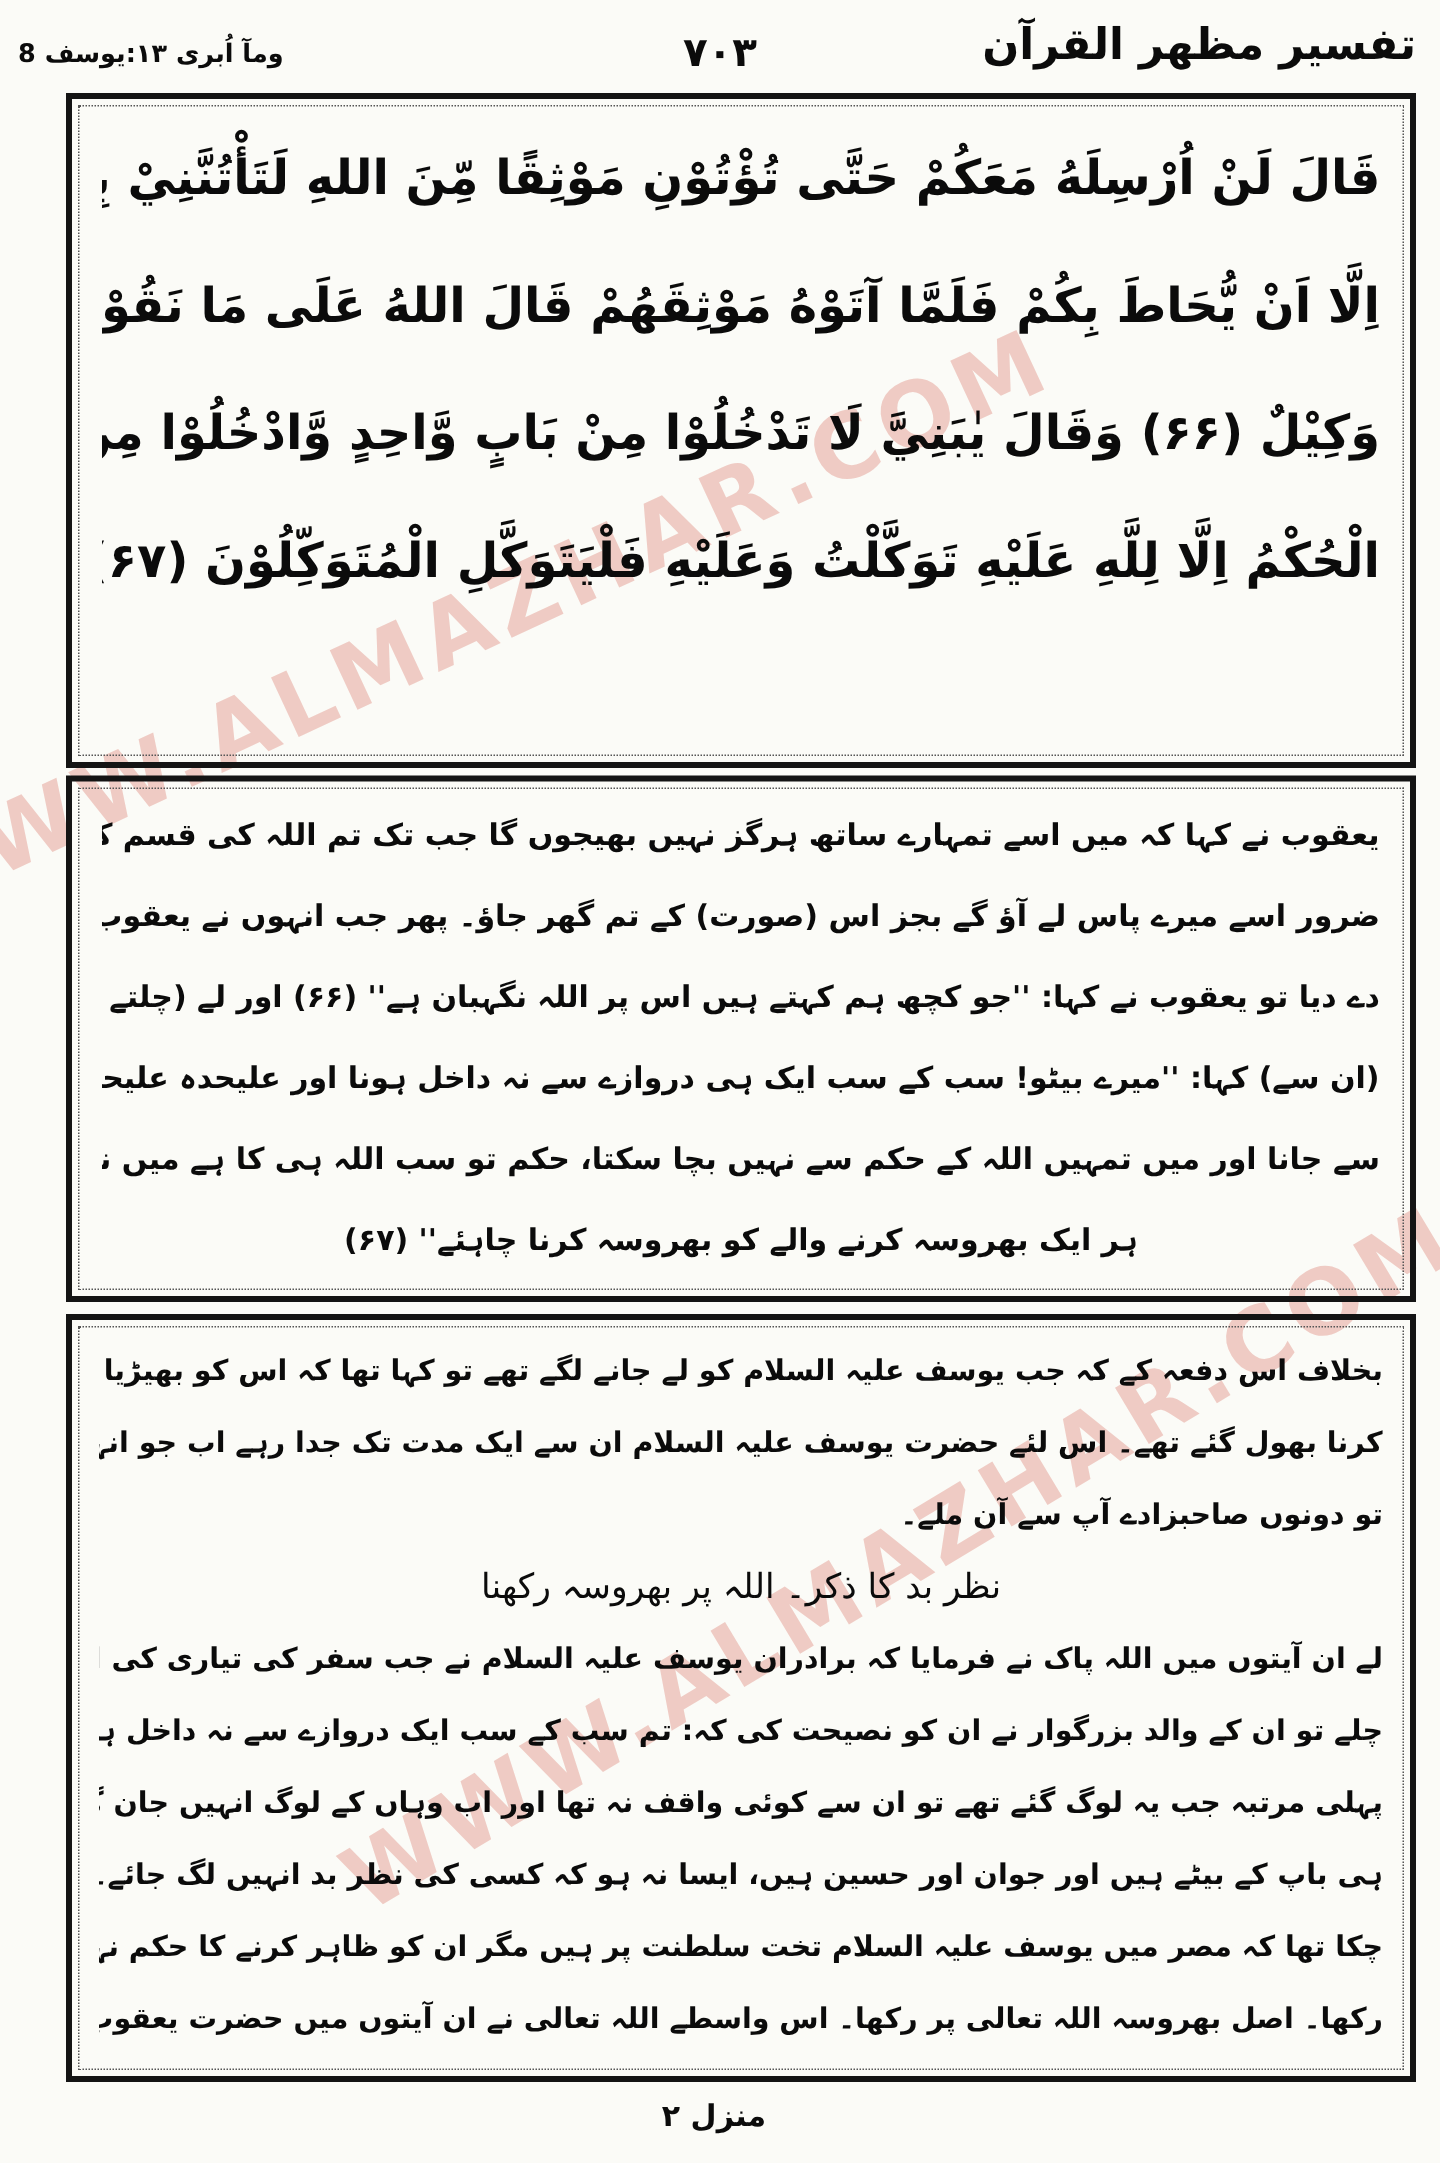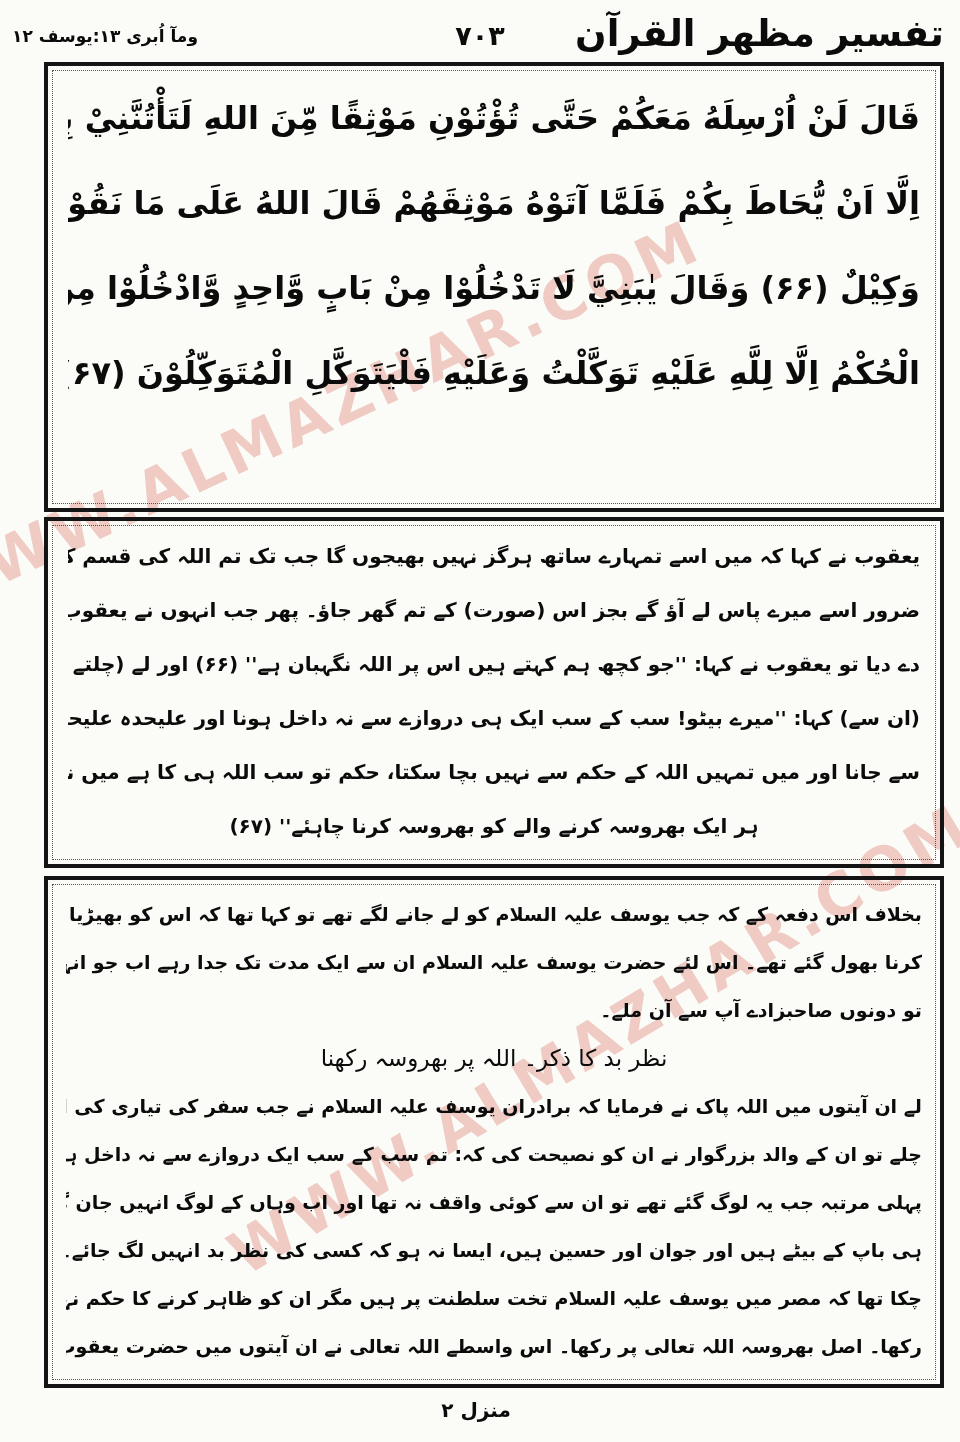--- a/index.html
+++ b/index.html
@@ -4,21 +4,21 @@
 <style>
   html,body{margin:0;padding:0;}
   body{
     width:960px;height:1442px;position:relative;overflow:hidden;
     background:#fbfbf7;
     font-family:"DejaVu Sans", sans-serif;
     color:#0b0b0b;
   }
   
   .header{position:absolute;top:8px;left:0;width:960px;height:52px;z-index:3;}
-  .hdr-title{position:absolute;right:16px;top:4px;font-size:37px;font-weight:bold;direction:rtl;}
+  .hdr-title{position:absolute;right:16px;top:4px;font-size:29px;font-weight:bold;direction:rtl;}
   .hdr-page{position:absolute;left:440px;top:12px;width:80px;text-align:center;font-size:27px;font-weight:bold;}
   .hdr-ref{position:absolute;left:12px;top:18px;font-size:17px;font-weight:bold;direction:rtl;}
   
   .wm{position:absolute;z-index:1;font-weight:bold;letter-spacing:5px;
       font-size:60px;color:rgba(222,125,114,0.38);white-space:nowrap;pointer-events:none;}
   .wm1{left:30px;top:350px;width:700px;text-align:center;transform:rotate(-25deg);}
   .wm2{left:315px;top:965px;width:700px;text-align:center;transform:rotate(-31deg);}
   
   .box{position:absolute;left:44px;width:900px;box-sizing:border-box;
        border:4px solid #141414;outline:1px dotted #555;outline-offset:-9px;
@@ -39,21 +39,21 @@
   .footer{position:absolute;top:1398px;left:0;width:952px;text-align:center;
           font-size:20px;font-weight:bold;z-index:3;direction:rtl;}
 </style>
 </head>
 <body>
 
 <div class="wm wm1">WWW.ALMAZHAR.COM</div>
 <div class="wm wm2">WWW.ALMAZHAR.COM</div>
 
 <div class="header">
-  <div class="hdr-ref">ومآ اُبری ۱۳:یوسف ۱۲</div>
+  <div class="hdr-ref">ومآ اُبری ۱۳:یوسف 8</div>
   <div class="hdr-page">۷۰۳</div>
   <div class="hdr-title">تفسير مظهر القرآن</div>
 </div>
 
 <div class="box box-arabic">
   <div class="a-line">قَالَ لَنْ اُرْسِلَهُ مَعَكُمْ حَتَّى تُؤْتُوْنِ مَوْثِقًا مِّنَ اللهِ لَتَأْتُنَّنِيْ بِهِ</div>
   <div class="a-line">اِلَّا اَنْ يُّحَاطَ بِكُمْ فَلَمَّا آتَوْهُ مَوْثِقَهُمْ قَالَ اللهُ عَلَى مَا نَقُوْلُ</div>
   <div class="a-line">وَكِيْلٌ (۶۶) وَقَالَ يٰبَنِيَّ لَا تَدْخُلُوْا مِنْ بَابٍ وَّاحِدٍ وَّادْخُلُوْا مِنْ</div>
   <div class="a-line">الْحُكْمُ اِلَّا لِلَّهِ عَلَيْهِ تَوَكَّلْتُ وَعَلَيْهِ فَلْيَتَوَكَّلِ الْمُتَوَكِّلُوْنَ (۶۷)</div>
 </div>

